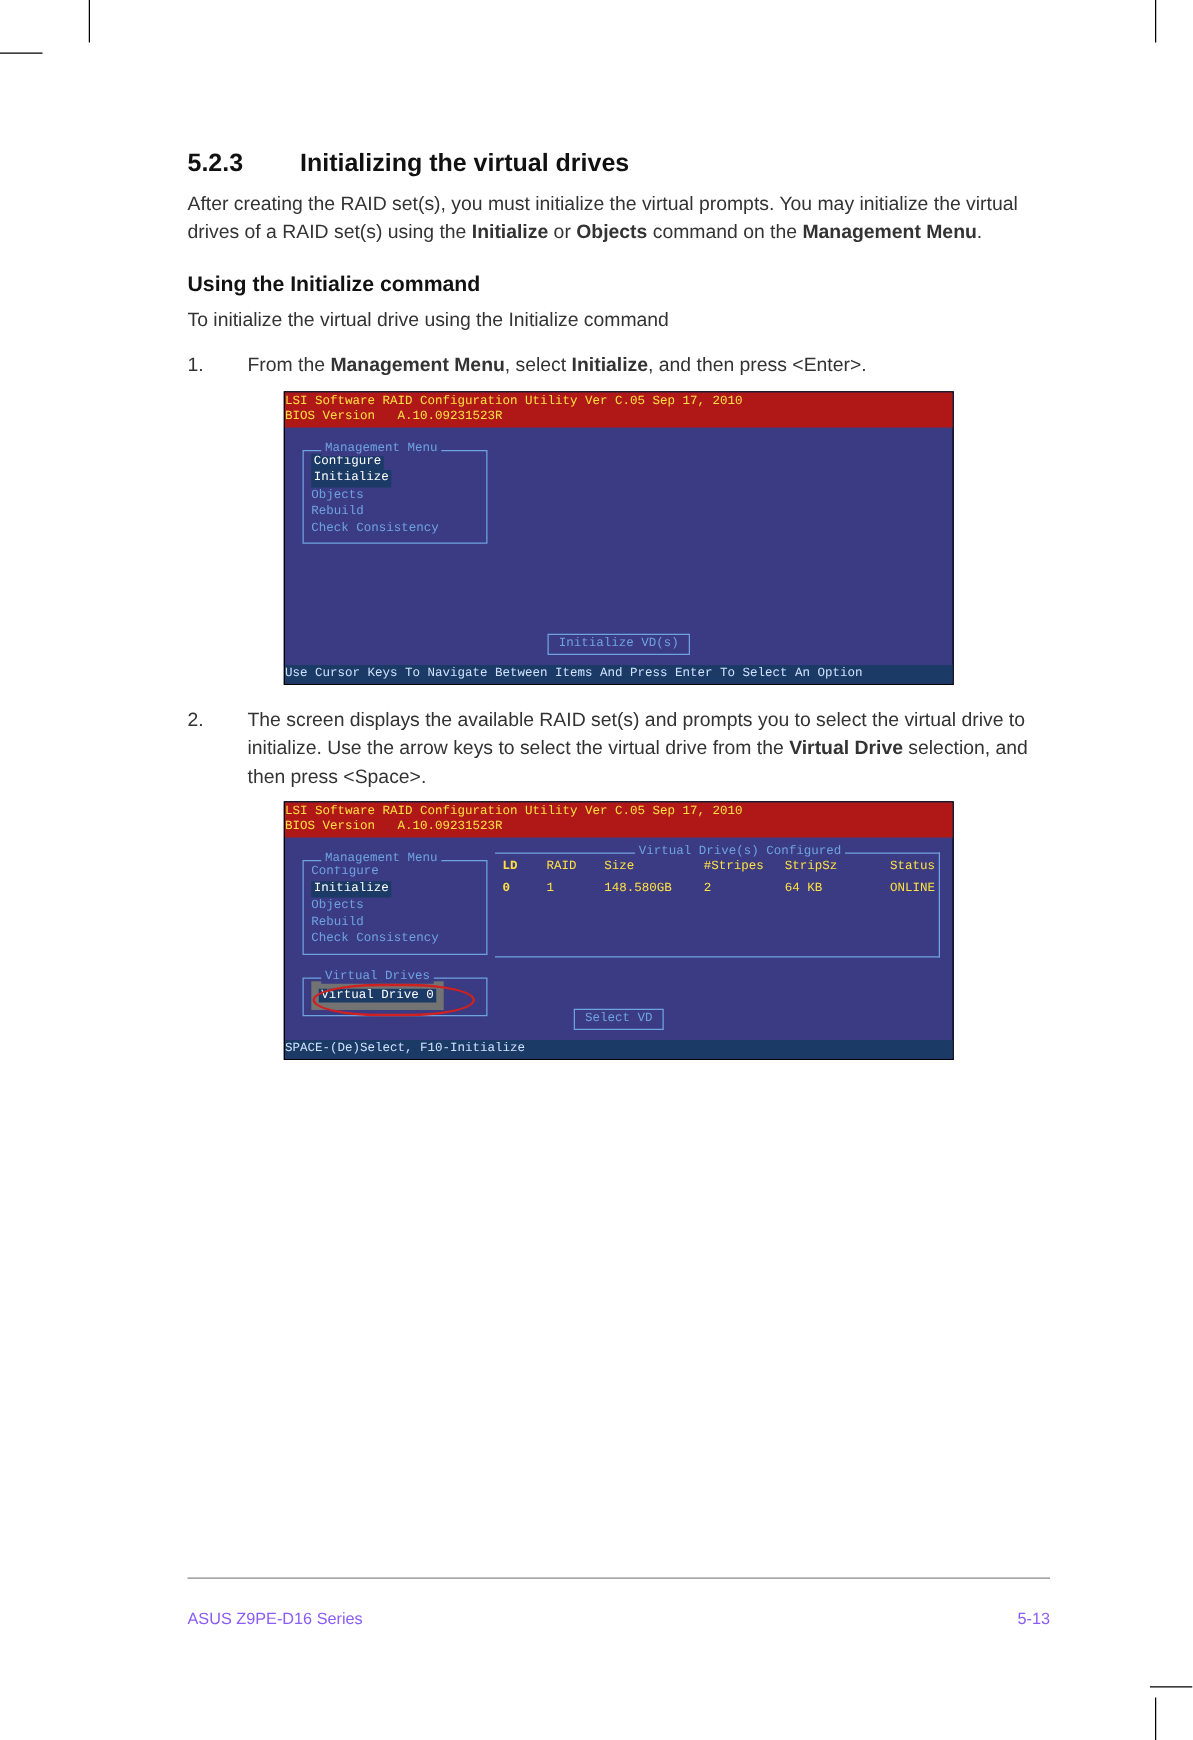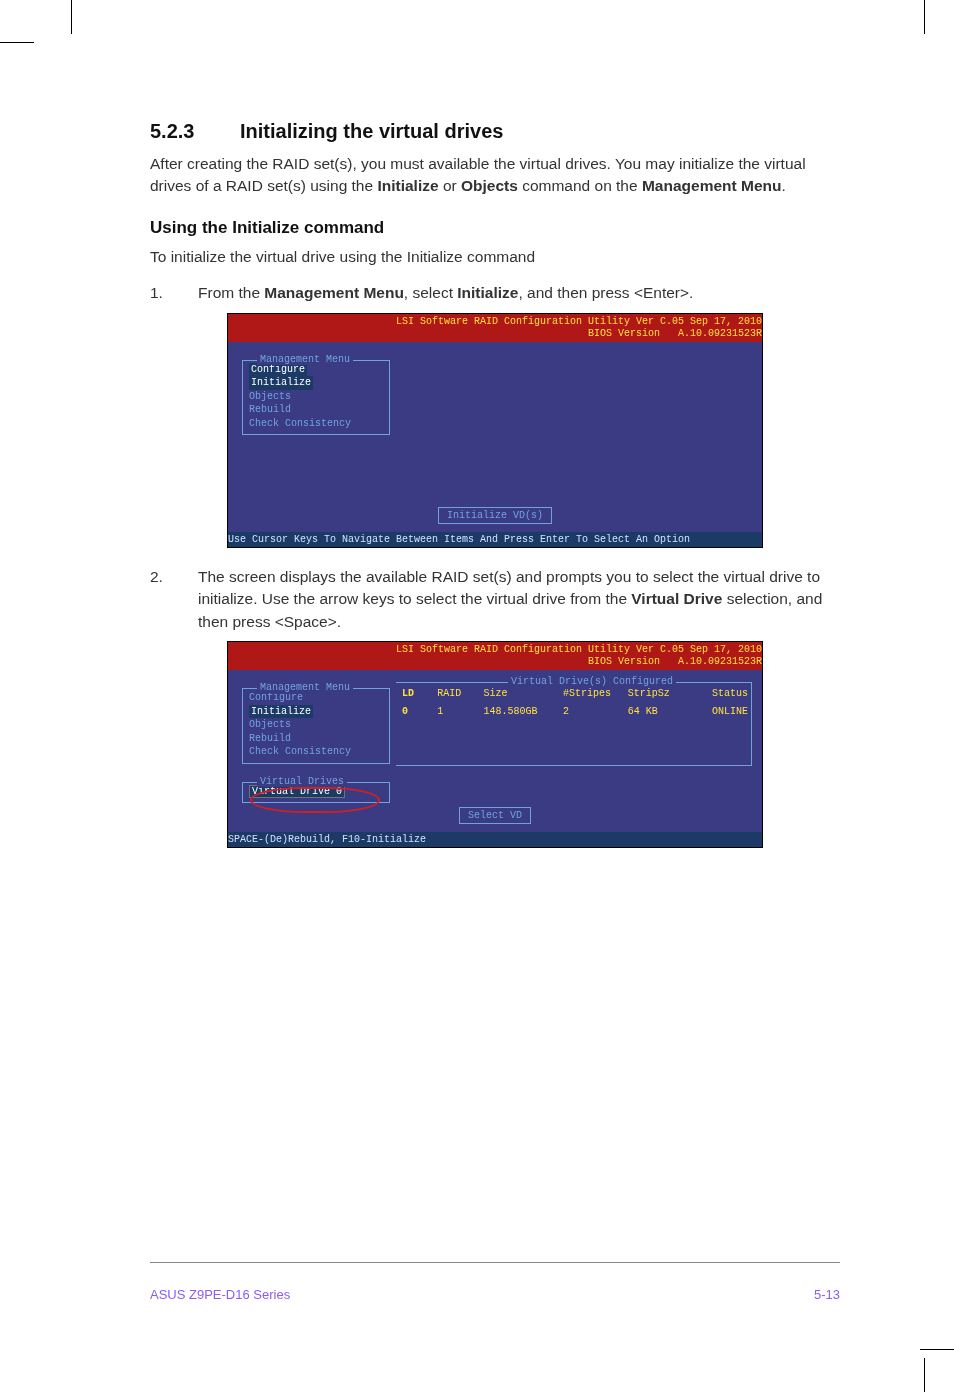--- a/index.html
+++ b/index.html
@@ -58,21 +58,21 @@
     margin: 6px auto 18px auto;
     font-family: "Courier New", monospace;
     font-size: 10px;
     color: #ccddff;
     background: #3a3b83;
     border: 1px solid #000;
   }
   .bios-header {
     background: #b01818;
     color: #ffe040;
-    text-align: right;
+    text-align: left;
     padding: 2px 0;
     line-height: 1.2;
     white-space: pre;
   }
   .bios-body {
     position: relative;
     height: 190px;
     padding: 10px 14px;
   }
   .bios-body2 {
@@ -158,21 +158,21 @@
     position: relative;
     padding: 2px 6px 4px 6px;
     margin-top: 18px;
   }
   .vd-sub-item {
     color: #fff;
     background: #1b3a66;
     display: inline-block;
     padding: 0 2px;
   }
-  .vd-sub-item-border { border: 1px solid #737373; }
+  .vd-sub-item-border { border: 6px solid #737373; }
   .red-circle {
     position: absolute;
     border: 2px solid #d02020;
     border-radius: 50% / 60%;
     width: 130px;
     height: 26px;
     left: 22px;
     top: 117px;
     pointer-events: none;
   }
@@ -205,21 +205,21 @@
 <div class="crop-br-h"></div>
 <div class="crop-br-v"></div>
 
 <div class="page">
 
   <div class="h2">
     <span class="num">5.2.3</span><span>Initializing the virtual drives</span>
   </div>
 
   <p class="body-text">
-    <span>After creating the RAID set(s), you must available the virtual drives. You may initialize the virtual drives of a RAID set(s) using the </span><b>Initialize</b><span> or </span><b>Objects</b><span> command on the </span><b>Management Menu</b><span>.</span>
+    <span>After creating the RAID set(s), you must initialize the virtual prompts. You may initialize the virtual drives of a RAID set(s) using the </span><b>Initialize</b><span> or </span><b>Objects</b><span> command on the </span><b>Management Menu</b><span>.</span>
   </p>
 
   <div class="h3">Using the Initialize command</div>
   <p class="body-text">To initialize the virtual drive using the Initialize command</p>
 
   <div class="step">
     <div class="n">1.</div>
     <div class="t">
       <span>From the </span><b>Management Menu</b><span>, select </span><b>Initialize</b><span>, and then press &lt;Enter&gt;.</span>
     </div>
@@ -283,21 +283,21 @@
       </div>
 
       <div class="vd-sub-box">
         <div class="menu-title">Virtual Drives</div>
         <div><span class="vd-sub-item vd-sub-item-border">Virtual Drive 0</span></div>
       </div>
       <div class="red-circle"></div>
 
       <div class="prompt-box">Select VD</div>
     </div>
-    <div class="bios-footer">SPACE-(De)Rebuild,  F10-Initialize</div>
+    <div class="bios-footer">SPACE-(De)Select,  F10-Initialize</div>
   </div>
 
 </div>
 
 <div class="page-footer">
   <span>ASUS Z9PE-D16 Series</span>
   <span>5-13</span>
 </div>
 
 </body></html>

